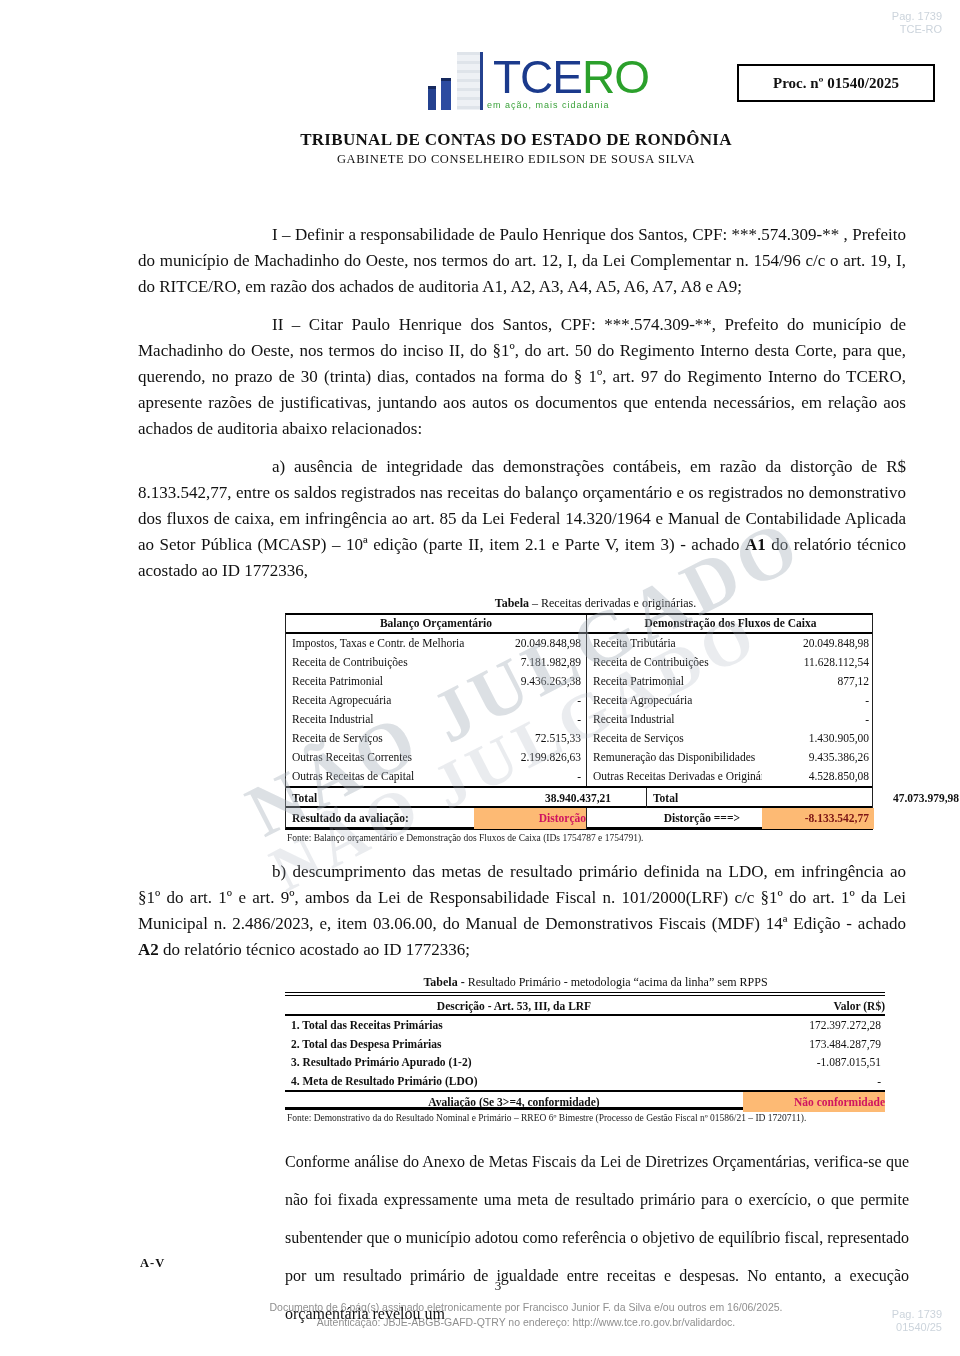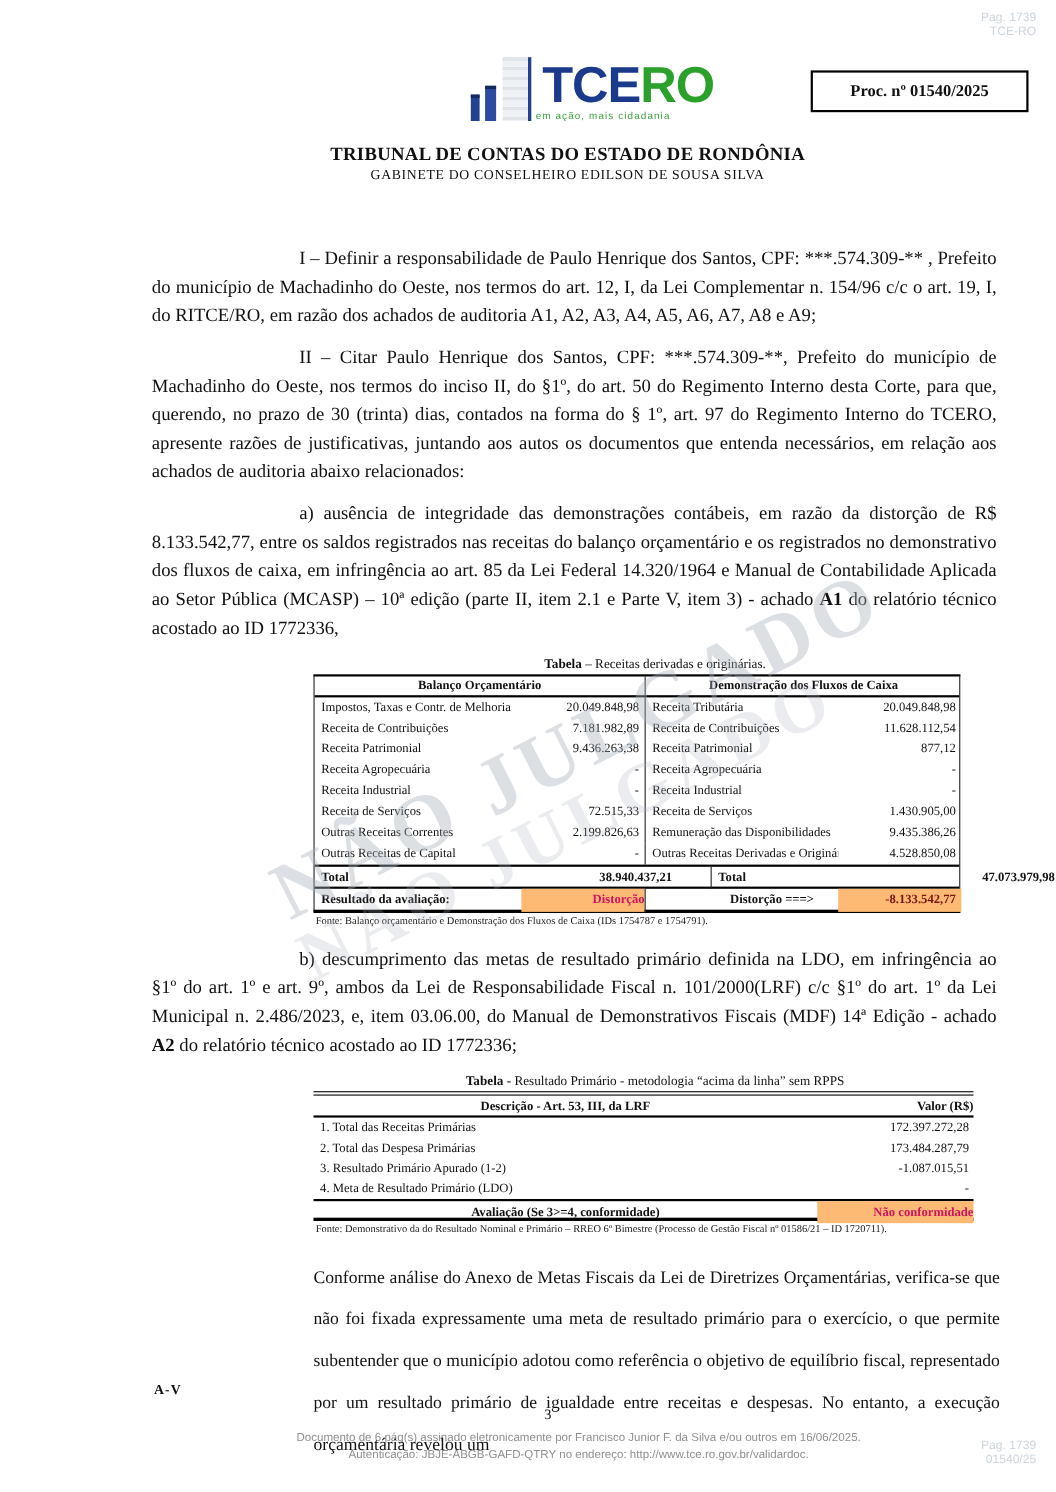--- a/index.html
+++ b/index.html
@@ -15,21 +15,21 @@
   .corner-top { top:10px; right:18px; }
   .corner-bottom { top:1308px; right:18px; }
 
   
   .logo { position:absolute; left:428px; top:52px; display:flex; align-items:flex-end; }
   .logo .bars { display:flex; align-items:flex-end; margin-right:4px; }
   .logo .bar1 { width:8px; height:24px; background:#24418f; margin-right:5px; border-top:3px solid #16295e; }
   .logo .bar2 { width:10px; height:32px; background:#2c4ba0; margin-right:6px; border-top:3px solid #16295e; }
   .logo .tower { width:26px; height:58px; background:#eef1f5; border-right:3px solid #24418f;
                  background-image:repeating-linear-gradient(180deg,#dfe4ea 0 3px, transparent 3px 9px); }
-  .logo .word { font-family:"Liberation Sans", sans-serif; font-weight:bold; font-size:46px;
+  .logo .word { font-family:"Liberation Sans", sans-serif; font-weight:normal; font-size:46px;
                 line-height:40px; letter-spacing:-1px; margin-left:6px; }
   .logo .word .tce { color:#1b3a8c; }
   .logo .word .ro  { color:#2ba02b; }
   .logo .tagline { font-family:"Liberation Sans", sans-serif; font-size:9px; letter-spacing:1px;
                    color:#3aa23a; margin-top:3px; }
   .proc-box { position:absolute; top:64px; right:25px; width:198px; height:38px; border:2px solid #000;
               display:flex; align-items:center; justify-content:center;
               font-weight:bold; font-size:15px; }
   .titles { position:absolute; top:130px; left:0; right:0; padding-left:72px; text-align:center; }
   .doc-title { font-weight:bold; font-size:17px; letter-spacing:0.3px; }
@@ -67,21 +67,21 @@
   .arrow-lbl { text-align:right; padding-right:22px; font-weight:bold; }
   .fonte { font-size:9.5px; margin-top:3px; padding-left:2px; color:#222; }
 
   
   .t2 { width:600px; border-top:4px double #000; border-bottom:0; font-size:11.5px; }
   .t2 .hrow { display:grid; grid-template-columns:458px 142px; border-bottom:2px solid #000;
               font-weight:bold; height:20px; line-height:20px; }
   .t2 .hdesc { text-align:center; }
   .t2 .hval { text-align:right; }
   .t2 .row { display:grid; grid-template-columns:458px 142px; height:18.5px; line-height:18.5px; }
-  .t2 .desc { padding-left:6px; }
+  .t2 .desc { padding-left:6px;font-weight:bold; }
   .t2 .val { text-align:right; padding-right:4px; }
   .t2 .arow { display:grid; grid-template-columns:458px 142px; border-top:2px solid #000;
               border-bottom:3px solid #000; height:20px; line-height:20px; }
   .t2 .alabel { text-align:center; font-weight:bold; }
 
   
   .closing { margin-left:147px; margin-top:20px; width:624px; font-size:16px; line-height:38px;
              text-align:justify; }
 
   

